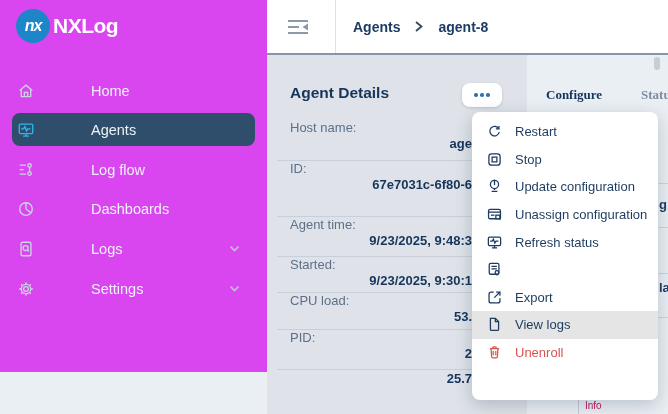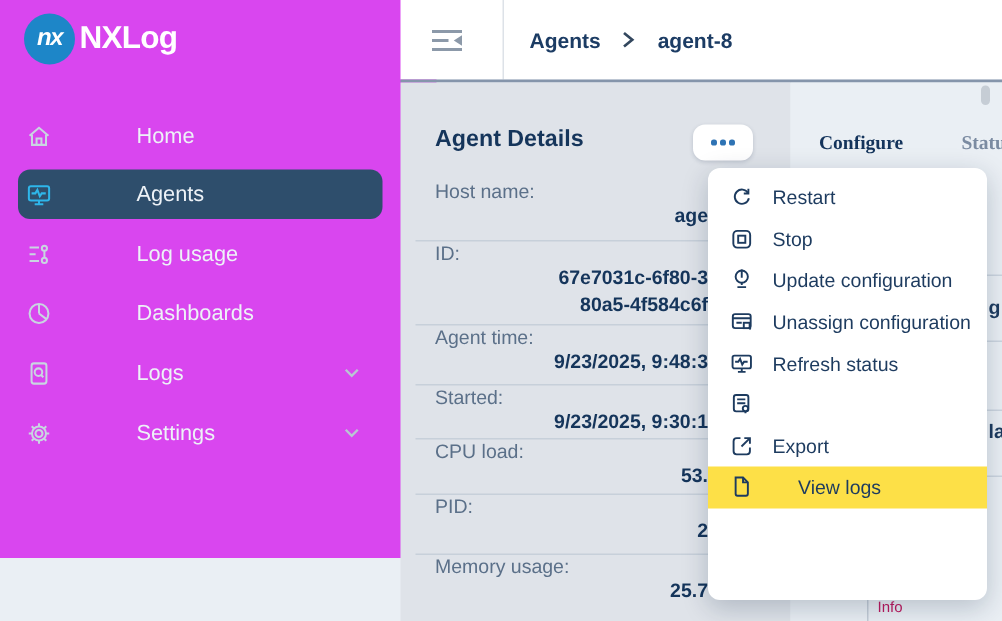--- a/index.html
+++ b/index.html
@@ -52,21 +52,21 @@
     padding-left:13px;box-sizing:border-box;border-bottom:1px solid #c7d0da;flex-direction:column;}
   .detail-label{font-size:13px;color:#5b7089;white-space:nowrap;}
   .detail-value{margin-left:auto;font-size:13px;font-weight:bold;color:#15355b;text-align:right;line-height:18px;white-space:nowrap;}
 
   
   .context-menu{position:absolute;left:472px;top:112px;width:186px;height:288px;background:#ffffff;border-radius:8px;
     box-shadow:0 5px 18px rgba(10,30,60,.22);padding:6px 0;box-sizing:border-box;z-index:5;}
   .menu-item{height:27.6px;display:flex;align-items:center;cursor:pointer;text-align:right;}
   .menu-icon{width:17px;height:17px;margin-left:14px;color:#1d3b5f;flex:none;}
   .menu-label{margin-left:12px;font-size:13px;font-weight:500;color:#1d3b5f;white-space:nowrap;}
-  .menu-item.highlighted{background:#fde047;gap:17px;}
+  .menu-item.highlighted{background:#e5e5e5;}
   .menu-item.danger .menu-icon{color:#d9534f;}
   .menu-item.danger .menu-label{color:#d9534f;}
 
   
   .frag{position:absolute;white-space:nowrap;}
   .frag-line{position:absolute;left:658px;width:10px;height:1px;background:#ccd5df;}
   .frag-ty{left:695px;top:161px;font-size:12px;color:#5d7186;}
   .frag-g{left:659px;top:197px;font-size:13px;font-weight:bold;color:#1d3b5f;}
   .frag-la{left:659px;top:280px;font-size:13px;font-weight:bold;color:#1d3b5f;}
   .info-vline{position:absolute;left:578px;top:400px;width:1px;height:14px;background:#c3ccd6;}
@@ -107,21 +107,21 @@
 
   <div class="nav-item" style="top:153px">
     <span class="nav-icon">
       <svg viewBox="0 0 20 20" fill="none" stroke="currentColor" stroke-width="1.5">
           <path d="M3 4.5 h7 M3 9.5 h4.5 M3 14.5 h7"></path>
           <circle cx="14" cy="5" r="1.9"></circle>
           <circle cx="14" cy="14" r="1.9"></circle>
           <path d="M14 6.9 V12.1"></path>
         </svg>
     </span>
-    <span class="nav-label">Log usage</span>
+    <span class="nav-label">Log flow</span>
   </div>
 
   <div class="nav-item" style="top:192px">
     <span class="nav-icon">
       <svg viewBox="0 0 20 20" fill="none" stroke="currentColor" stroke-width="1.5">
           <circle cx="10" cy="10" r="7"></circle>
           <path d="M10 10 V3 M10 10 L15.5 14.2"></path>
         </svg>
     </span>
     <span class="nav-label">Dashboards</span>
@@ -203,42 +203,40 @@
   <span class="dot"></span>
 </div>
 
 <div class="detail-row" style="top:120px;height:41px">
   <span class="detail-label">Host name:</span>
   <span class="detail-value">age</span>
 </div>
 <div class="detail-row" style="top:161px;height:56px">
   <span class="detail-label">ID:</span>
   <span class="detail-value">
-    <span>67e7031c-6f80-3</span><br>
-    <span>80a5-4f584c6f</span>
+    <span>67e7031c-6f80-6</span><br>
   </span>
 </div>
 <div class="detail-row" style="top:217px;height:40px">
   <span class="detail-label">Agent time:</span>
   <span class="detail-value">9/23/2025, 9:48:3</span>
 </div>
 <div class="detail-row" style="top:257px;height:36px">
   <span class="detail-label">Started:</span>
   <span class="detail-value">9/23/2025, 9:30:1</span>
 </div>
 <div class="detail-row" style="top:293px;height:37px">
   <span class="detail-label">CPU load:</span>
   <span class="detail-value">53.</span>
 </div>
 <div class="detail-row" style="top:330px;height:40px">
   <span class="detail-label">PID:</span>
   <span class="detail-value">2</span>
 </div>
 <div class="detail-row" style="top:370px;height:40px;border-bottom:none">
-  <span class="detail-label">Memory usage:</span>
   <span class="detail-value">25.7</span>
 </div>
 
 <div class="context-menu">
 
   <div class="menu-item">
     <span class="menu-icon">
       <svg viewBox="0 0 20 20" fill="none" stroke="currentColor" stroke-width="1.5">
           <path d="M15.2 3.4 V7 H11.6"></path>
           <path d="M15 6.8 A5.6 5.6 0 1 0 15.6 10.8"></path>
@@ -318,13 +316,24 @@
   <div class="menu-item highlighted">
     <span class="menu-icon">
       <svg viewBox="0 0 20 20" fill="none" stroke="currentColor" stroke-width="1.5">
           <path d="M5.2 2.8 h5.8 l3.8 3.8 v8.9 a1.5 1.5 0 0 1 -1.5 1.5 h-6.6 a1.5 1.5 0 0 1 -1.5 -1.5 z"></path>
           <path d="M11 2.8 V6.6 H14.8"></path>
         </svg>
     </span>
     <span class="menu-label">View logs</span>
   </div>
 
+  <div class="menu-item danger">
+    <span class="menu-icon">
+      <svg viewBox="0 0 20 20" fill="none" stroke="currentColor" stroke-width="1.5">
+          <path d="M4.6 5.4 H15.4"></path>
+          <path d="M8 5.4 V4.4 Q8 3.4 9 3.4 h2 Q12 3.4 12 4.4 V5.4"></path>
+          <path d="M5.9 5.4 l0.7 9.3 Q6.7 16.2 8 16.2 h4 Q13.3 16.2 13.4 14.7 l0.7 -9.3"></path>
+          <path d="M8.5 8.2 v5 M11.5 8.2 v5"></path>
+        </svg>
+    </span>
+    <span class="menu-label">Unenroll</span>
+  </div>
 </div>
 
 </body></html>

